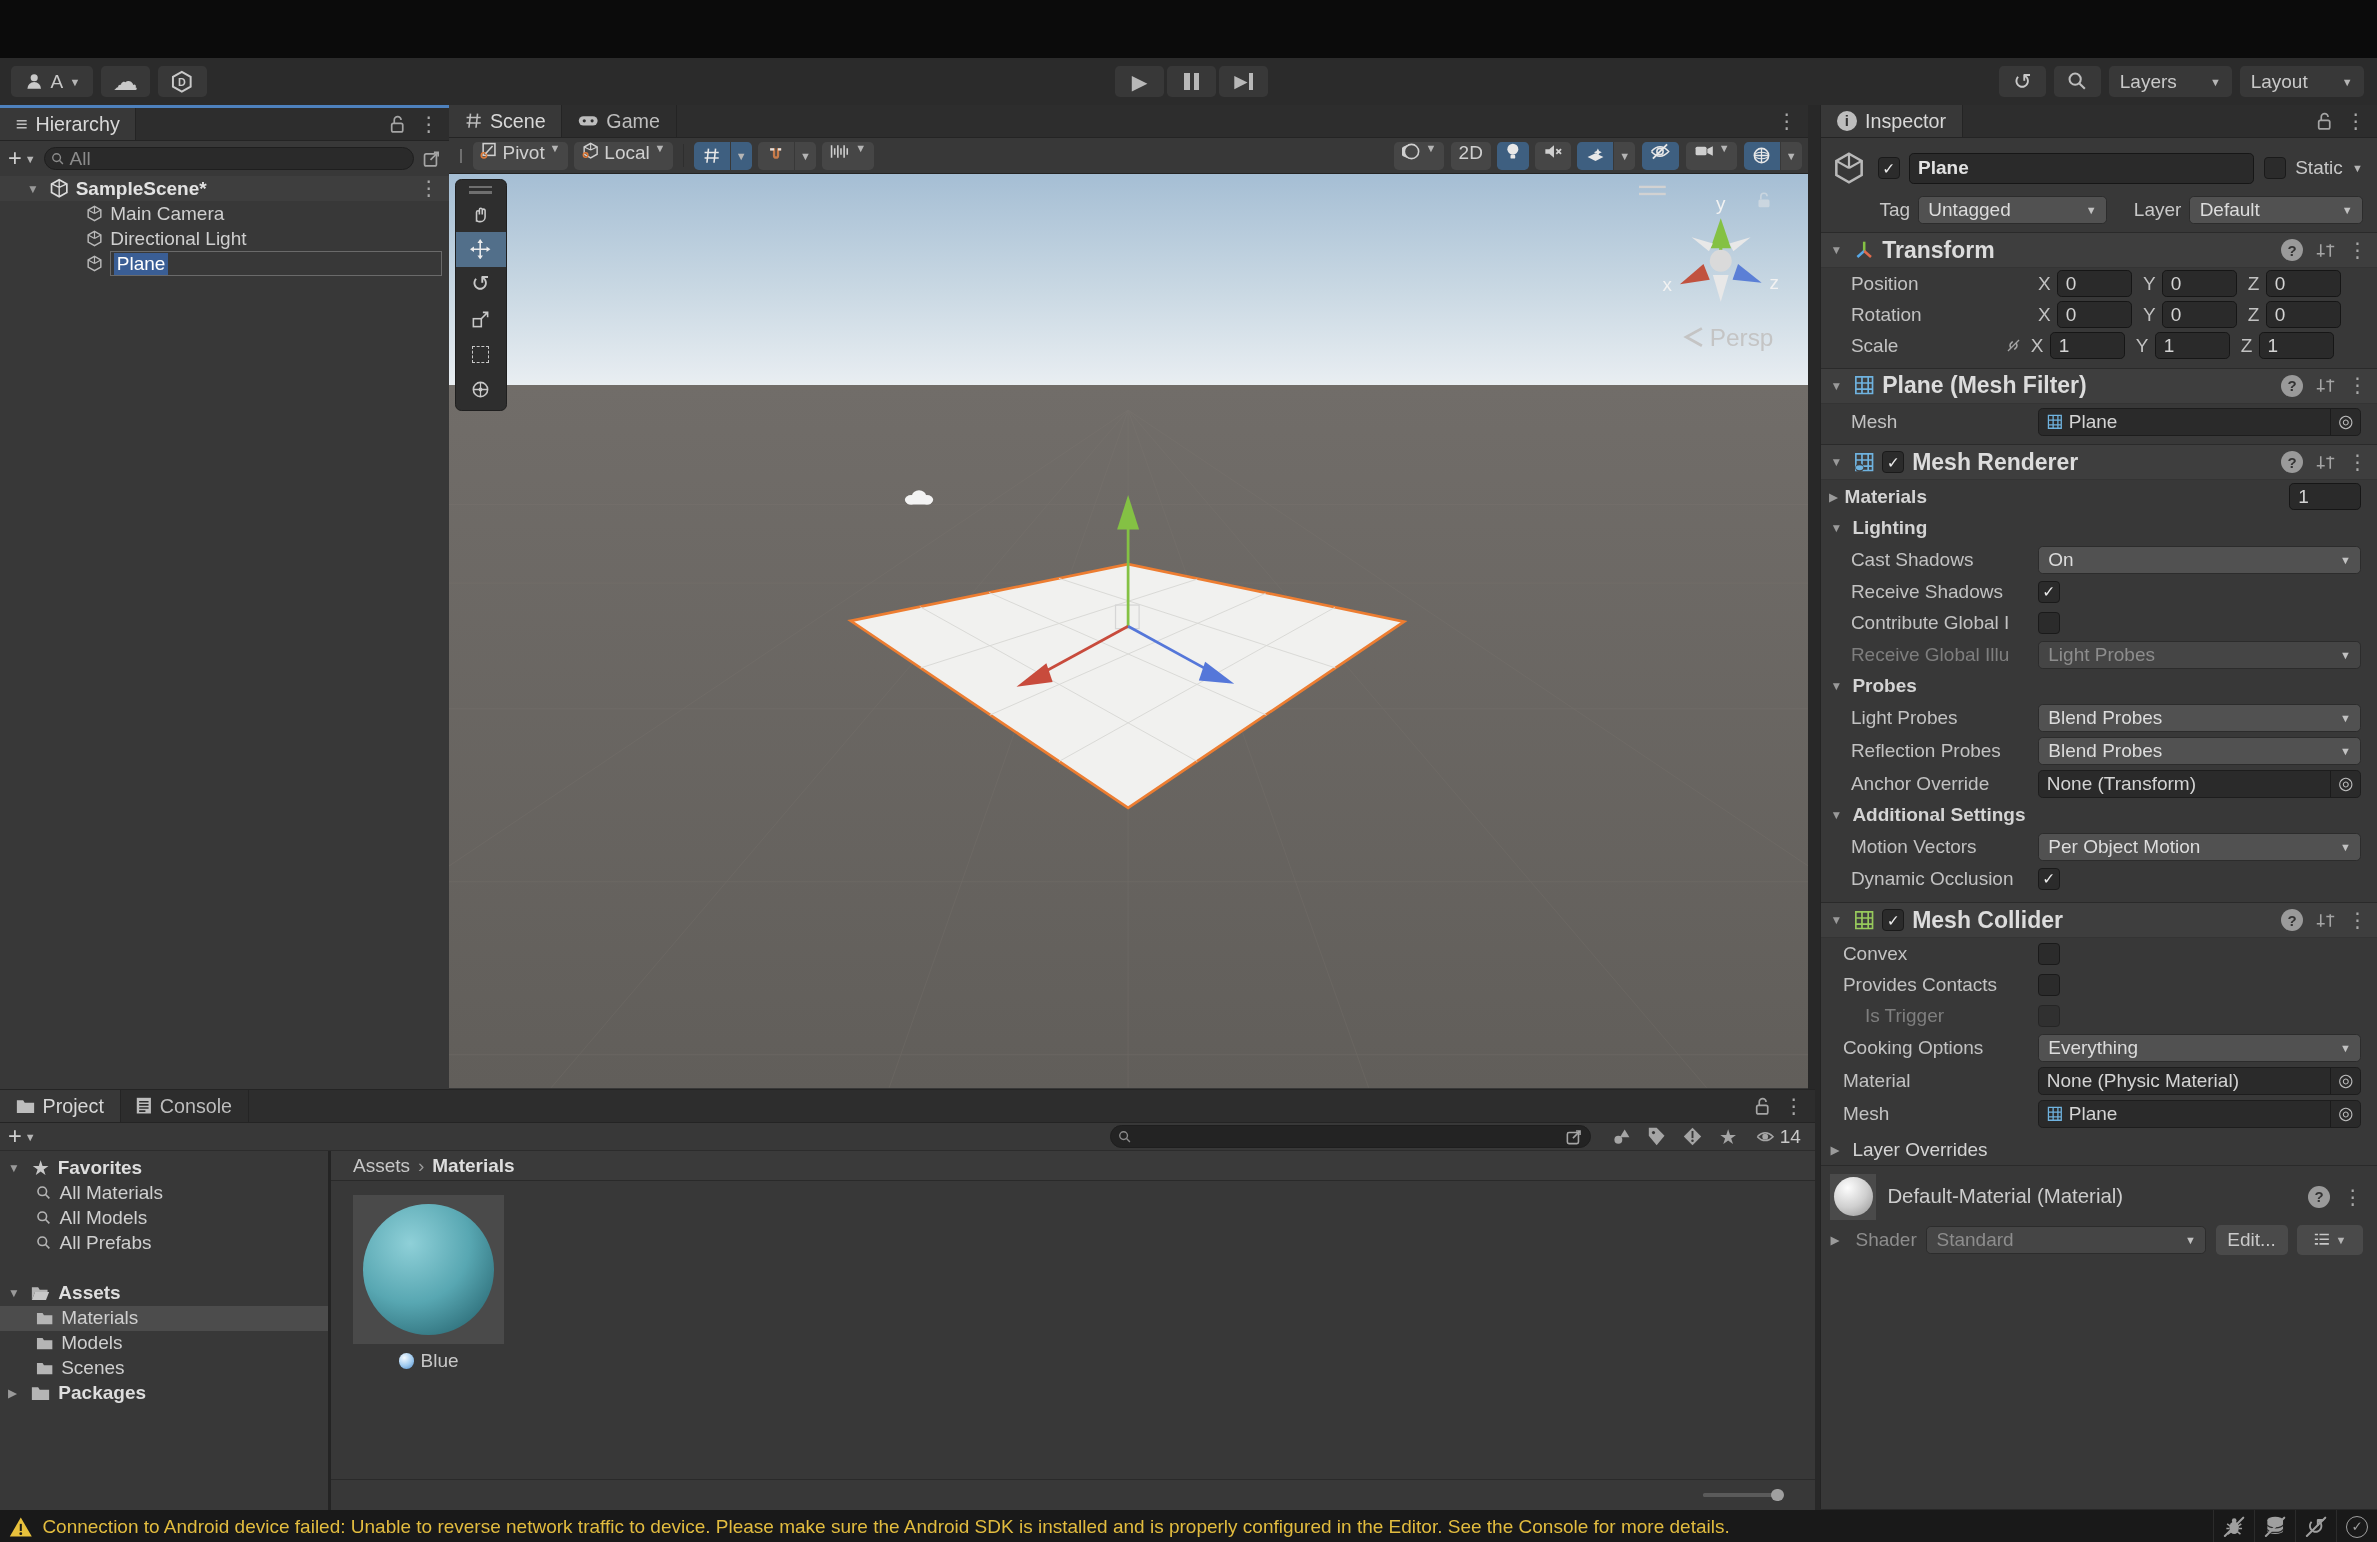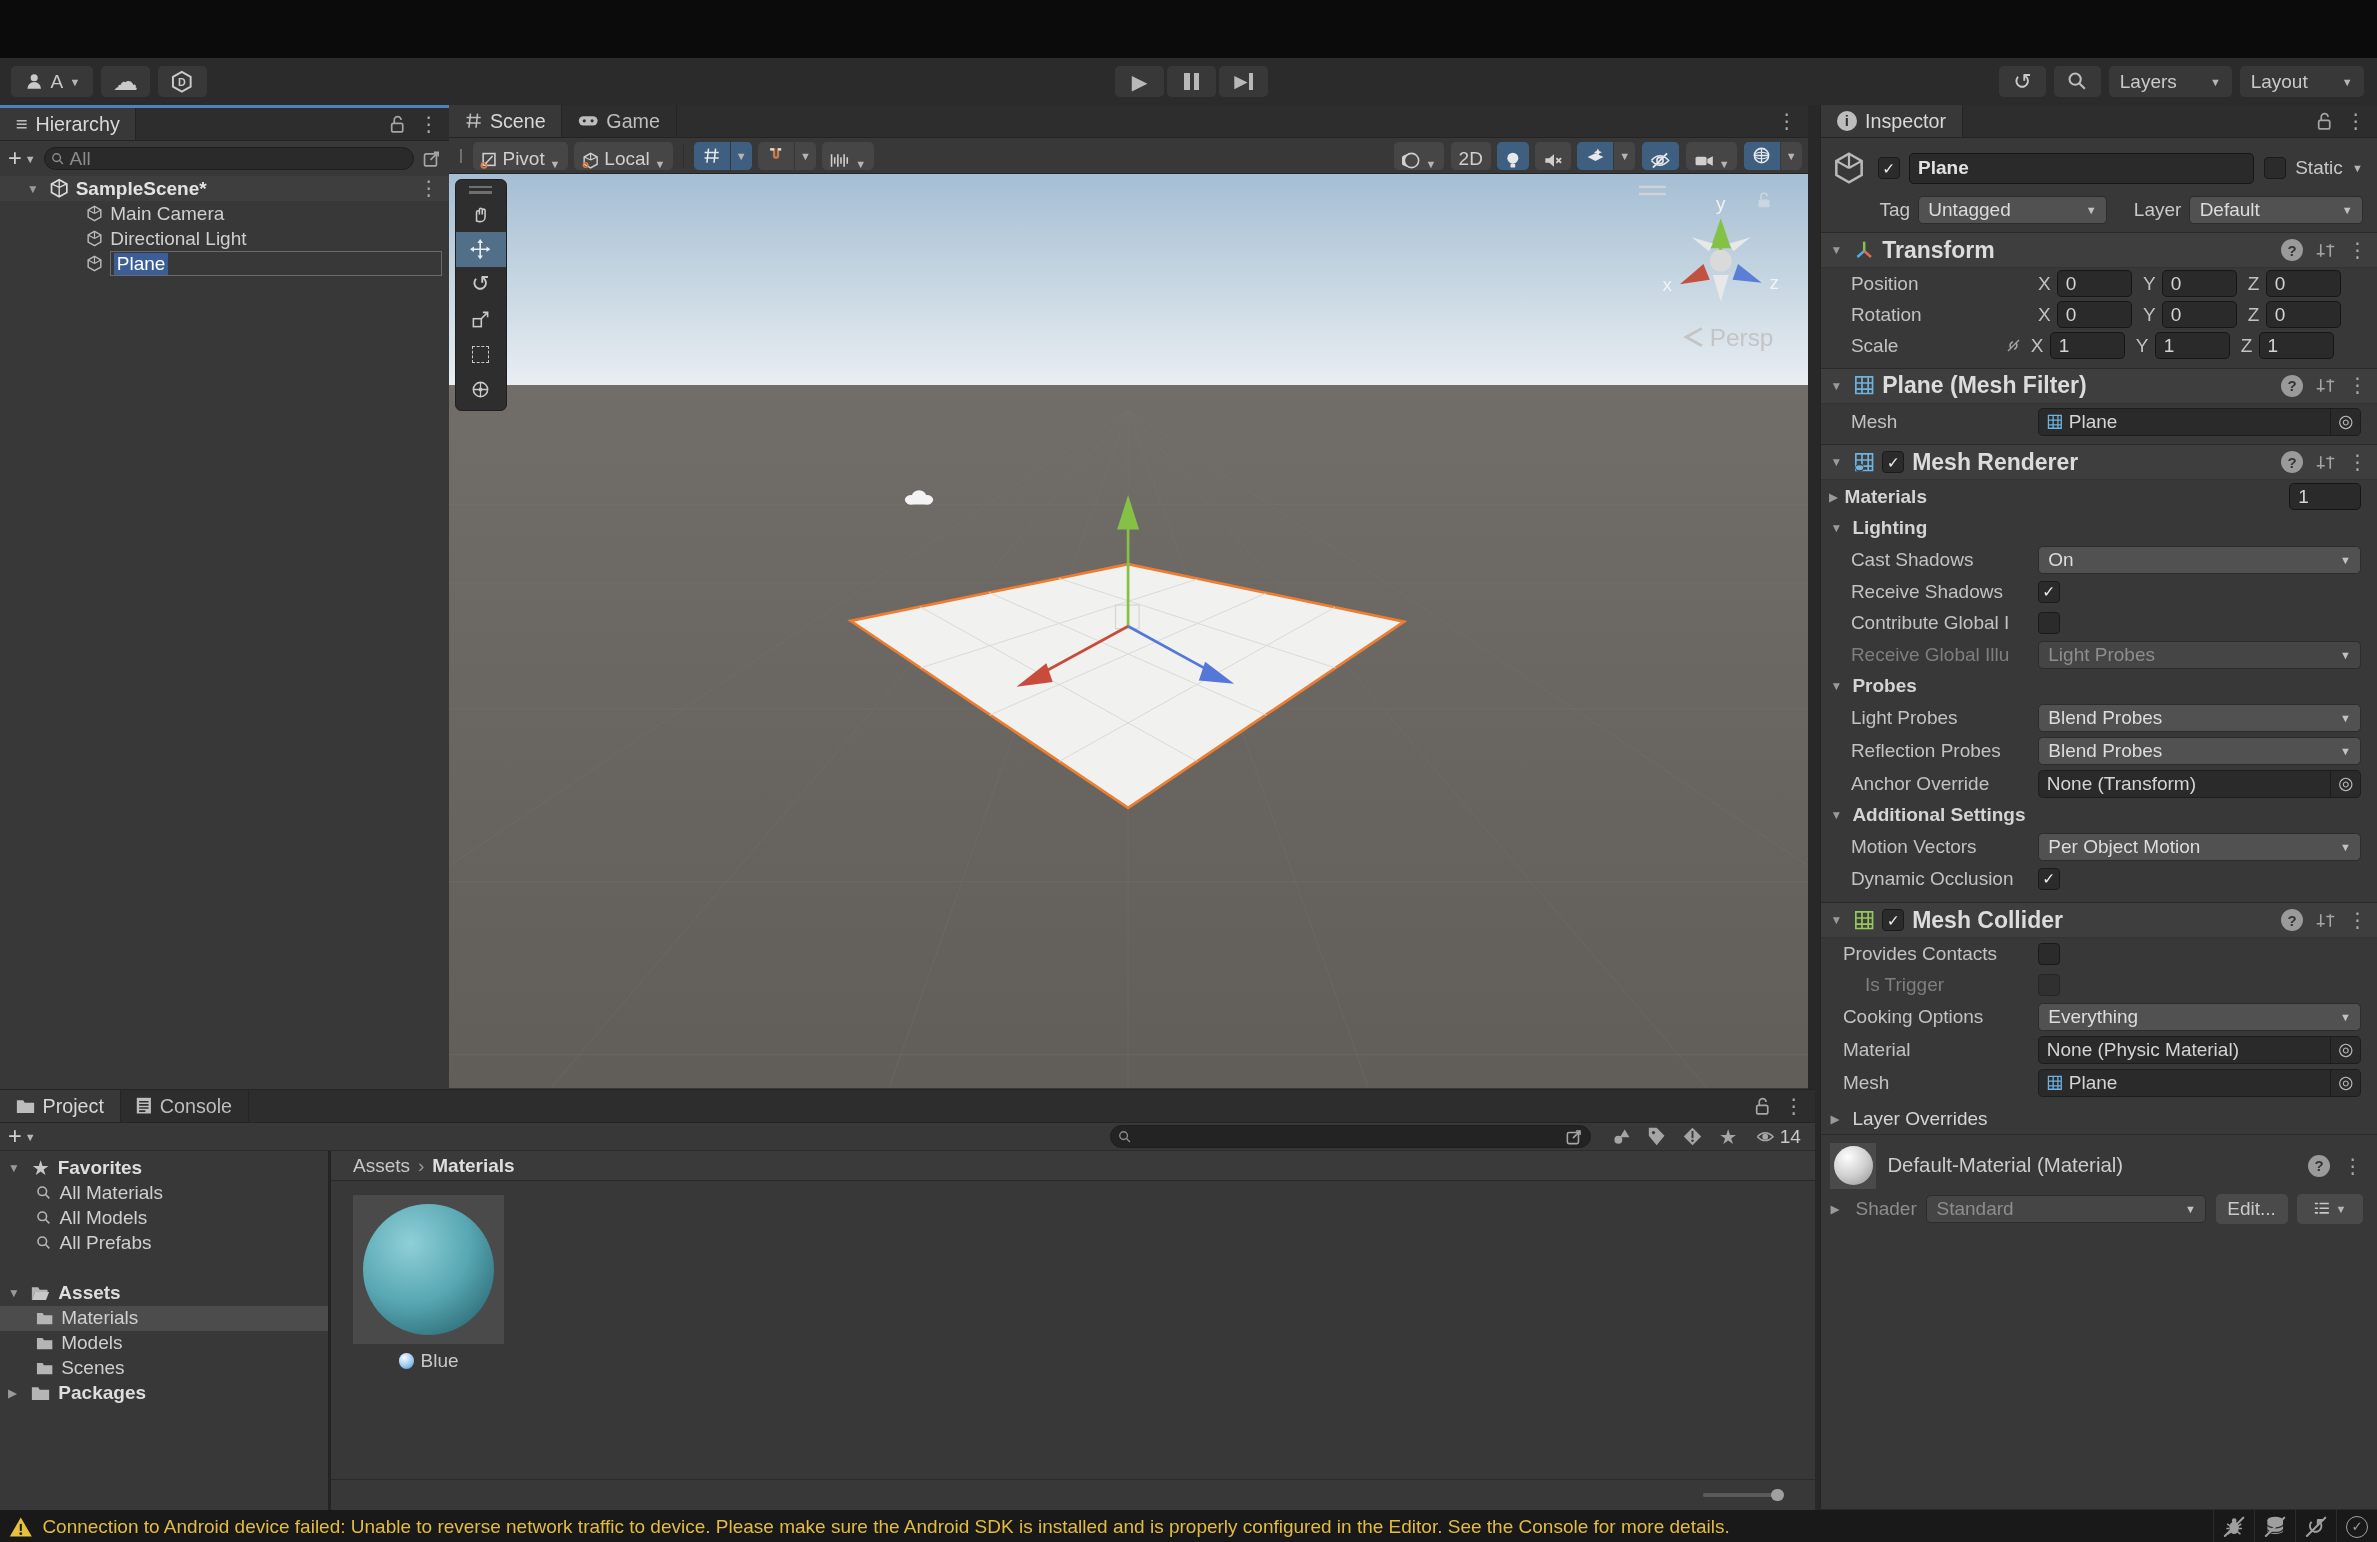--- a/index.html
+++ b/index.html
@@ -42,21 +42,21 @@
 .helpc{width:22px;height:22px;border-radius:50%;background:#9a9a9a;color:#333;font-weight:bold;font-size:15px;display:flex;align-items:center;justify-content:center}
 .prop{display:flex;align-items:center;height:31px;padding-left:7.9px}
 .plabel{width:209px;flex:none;padding-left:22px;color:#c2c2c2;white-space:nowrap;overflow:hidden}
 .pvalue{flex:1;margin-right:15.7px;display:flex;align-items:center}
 .pvalue>.dd,.pvalue>.objf{flex:1}
 .fold{display:flex;align-items:center;height:30px;padding-left:9.4px;gap:6.3px;font-weight:bold;color:#d4d4d4}
 .axl{color:#c2c2c2;margin:0 6.3px 0 0}
 .axf{width:75px;margin-right:11px}
 
 #scene-toolbar{height:36px;background:#383838;display:flex;align-items:center;padding:0 6.3px;gap:6.3px;border-bottom:0.8px solid #242424}
-.sbtn{background:#464646;border-radius:4.7px;height:28px;display:flex;align-items:flex-end;gap:4.7px;padding:0 7.9px;color:#cfcfcf}
+.sbtn{background:#464646;border-radius:4.7px;height:28px;display:flex;align-items:flex-start;gap:4.7px;padding:0 7.9px;color:#cfcfcf}
 .tg{display:flex}
 .tg .main{width:36px;height:28px;background:#464646;border-radius:4.7px 0 0 4.7px;display:flex;align-items:center;justify-content:center}
 .tg .arrp{width:22px;height:28px;background:#464646;border-radius:0 4.7px 4.7px 0;border-left:0.8px solid #383838;display:flex;align-items:center;justify-content:center}
 .tg .on{background:#3E5F80}
 .sep{width:1.6px;height:23.6px;background:#565656;border-left:1.6px solid #2e2e2e;margin:0 3.1px}
 
 .trow{height:25px;display:flex;align-items:center;gap:6.3px;padding-left:30px;color:#cfcfcf}
 .trow.hdr{background:#3e3e3e;padding-left:27px}
 .trow .bold{font-weight:bold;color:#e2e2e2}
 
@@ -715,20 +715,24 @@
     <span class="title">Mesh Collider</span>
     <div class="hright">
         <span class="helpc">?</span>
       <svg width="19" height="19" viewBox="0 0 24 24">
           <path d="M6 4 v16 M18 4 v16 M13 7 h10 M1 16 h10" stroke="#a5a5a5" stroke-width="2"></path>
         </svg>
       <span class="dots">⋮</span>
       </div>
   </div>
   <div class="prop">
+    <span class="plabel" style="padding-left:14px">Convex</span>
+    <div class="cb"></div>
+  </div>
+  <div class="prop">
     <span class="plabel" style="padding-left:14px">Provides Contacts</span>
     <div class="cb"></div>
   </div>
   <div class="prop">
     <span class="plabel" style="padding-left:36px;color:#7e7e7e">Is Trigger</span>
     <div class="cb" style="opacity:.6"></div>
   </div>
   <div class="prop" style="height:33px">
     <span class="plabel" style="padding-left:14px">Cooking Options</span>
     <div class="pvalue">

